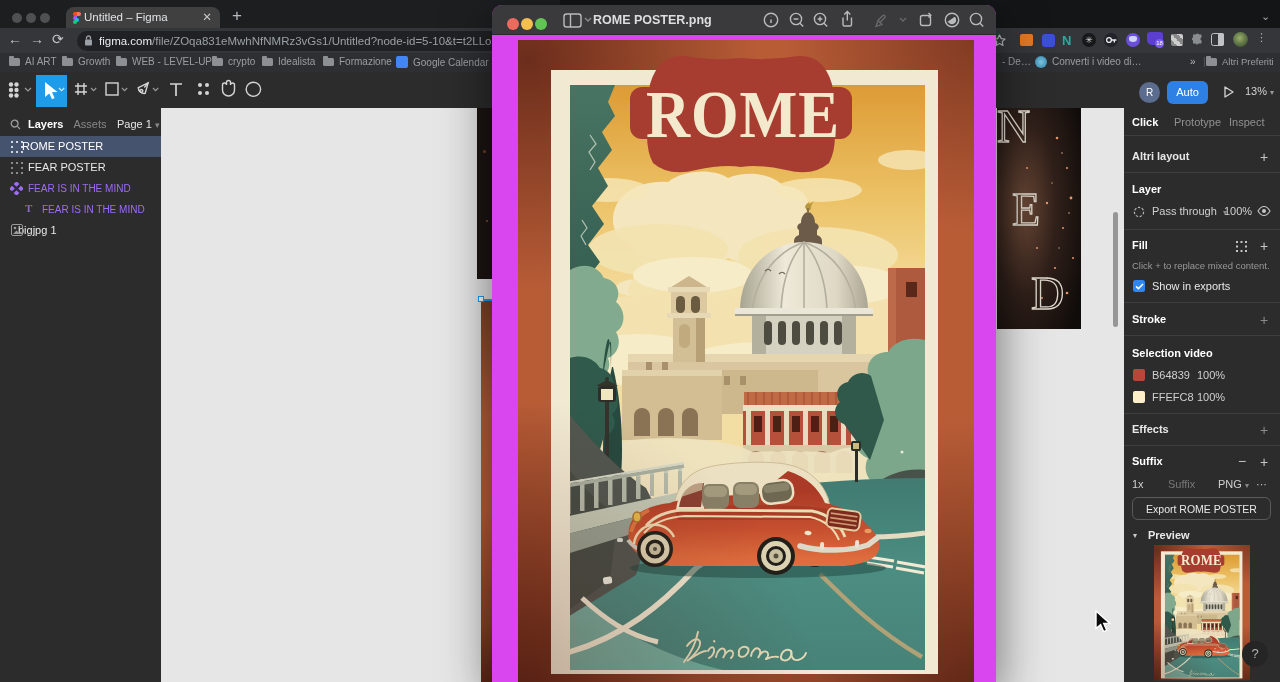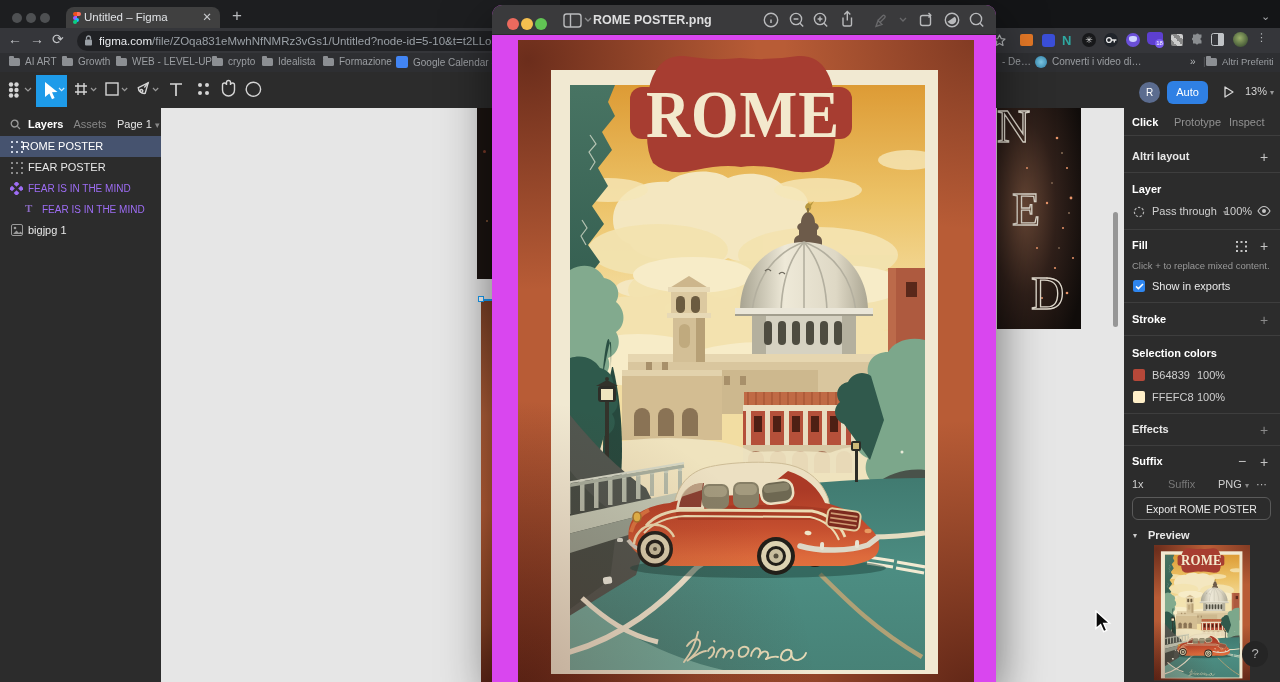--- a/index.html
+++ b/index.html
@@ -181,21 +181,21 @@
   <svg style="position:absolute;left:10px;top:74px" width="13" height="13" viewBox="0 0 13 13">
       <g fill="#9e6df5">
         <rect x="4.5" y="0" width="4" height="4" transform="rotate(45 6.5 2)"></rect>
         <rect x="4.5" y="9" width="4" height="4" transform="rotate(45 6.5 11)"></rect>
         <rect x="0" y="4.5" width="4" height="4" transform="rotate(45 2 6.5)"></rect>
         <rect x="9" y="4.5" width="4" height="4" transform="rotate(45 11 6.5)"></rect>
       </g>
     </svg>
   <div class="srow" style="top:91px;color:#9e6df5;font-size:10px"><span style="margin-left:42px">FEAR IS IN THE MIND</span></div>
   <div style="position:absolute;left:25px;top:94px;color:#8a6ac2;font-size:11px;font-weight:bold;font-family:'Liberation Serif',serif">T</div>
-  <div class="srow" style="top:112px"><span style="margin-left:28px;color:#e8e8e8">bigjpg 1</span></div>
+  <div class="srow" style="top:112px"><span style="margin-left:18px;color:#e8e8e8">bigjpg 1</span></div>
   <svg style="position:absolute;left:11px;top:116px" width="12" height="12" viewBox="0 0 12 12">
       <rect x="0.5" y="0.5" width="11" height="11" rx="1.5" fill="none" stroke="#9a9a9a" stroke-width="1"></rect>
       <circle cx="4" cy="4" r="1.3" fill="#9a9a9a"></circle>
       <path d="M2 10 L5.5 6.5 L8 9 L9.5 7.5 L11 9 V10 Z" fill="#9a9a9a"></path>
     </svg>
 </div>
 
 <div class="abs" id="canvas"></div>
 
 <div class="abs" id="fearboard" style="left:997px;top:108px;width:84px;height:221px;overflow:hidden">
@@ -291,21 +291,21 @@
 <div style="position:absolute;left:8px;top:152px;color:#999;font-size:9.5px;white-space:nowrap">Click + to replace mixed content.</div>
 <div style="position:absolute;left:9px;top:172px;width:12px;height:12px;background:#2e86f0;border-radius:2.5px"></div>
 <svg style="position:absolute;left:11px;top:175px" width="9" height="7" viewBox="0 0 9 7">
       <path d="M1 3.4 L3.4 5.6 L8 1" stroke="#fff" stroke-width="1.5" fill="none"></path>
     </svg>
 <div style="position:absolute;left:28px;top:172px;color:#e8e8e8">Show in exports</div>
 <div class="divh" style="top:194px"></div>
 <div style="position:absolute;left:8px;top:205px;color:#fff;font-weight:bold">Stroke</div>
 <div style="position:absolute;left:136px;top:204px;color:#8a8a8a;font-size:14px">+</div>
 <div class="divh" style="top:227px"></div>
-<div style="position:absolute;left:8px;top:239px;color:#fff;font-weight:bold">Selection colors</div>
+<div style="position:absolute;left:8px;top:239px;color:#fff;font-weight:bold">Selection video</div>
 <div style="position:absolute;left:9px;top:261px;width:12px;height:12px;background:#b64839;border-radius:2px"></div>
 <div style="position:absolute;left:28px;top:261px;color:#d0d0d0">B64839</div>
 <div style="position:absolute;left:73px;top:261px;color:#d0d0d0">100%</div>
 <div style="position:absolute;left:9px;top:283px;width:12px;height:12px;background:#ffefc8;border-radius:2px"></div>
 <div style="position:absolute;left:28px;top:283px;color:#d0d0d0">FFEFC8</div>
 <div style="position:absolute;left:73px;top:283px;color:#d0d0d0">100%</div>
 <div class="divh" style="top:305px"></div>
 <div style="position:absolute;left:8px;top:315px;color:#e8e8e8;font-weight:bold">Effects</div>
 <div style="position:absolute;left:136px;top:314px;color:#8a8a8a;font-size:14px">+</div>
 <div class="divh" style="top:337px"></div>

